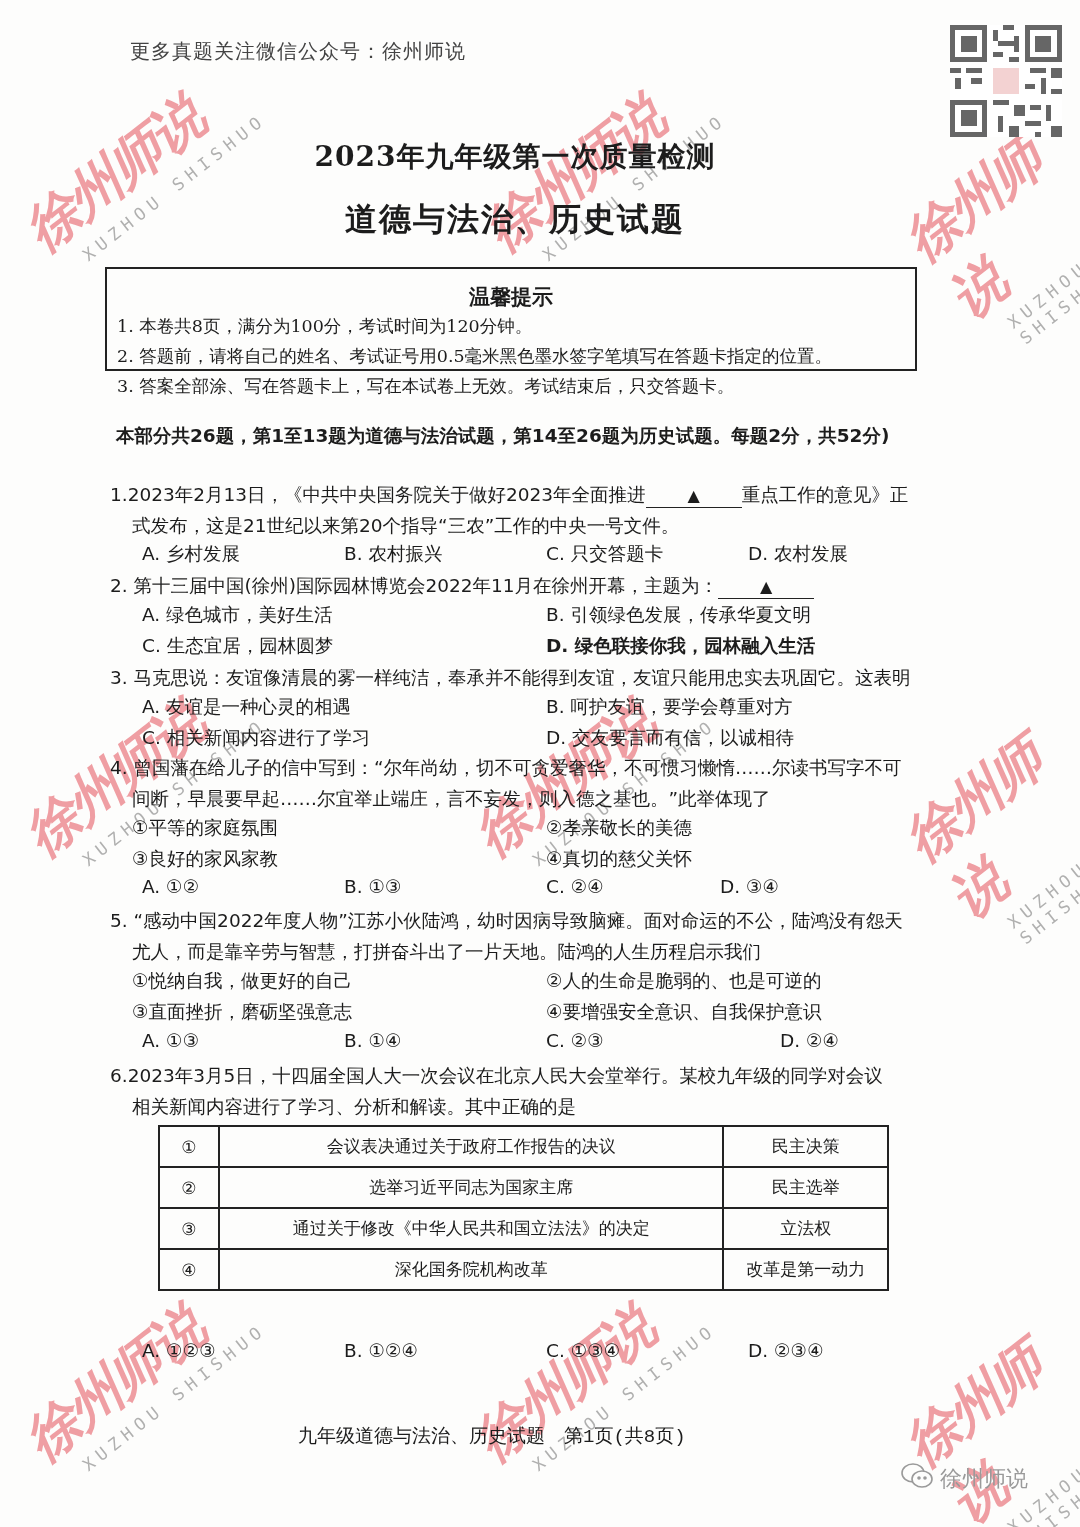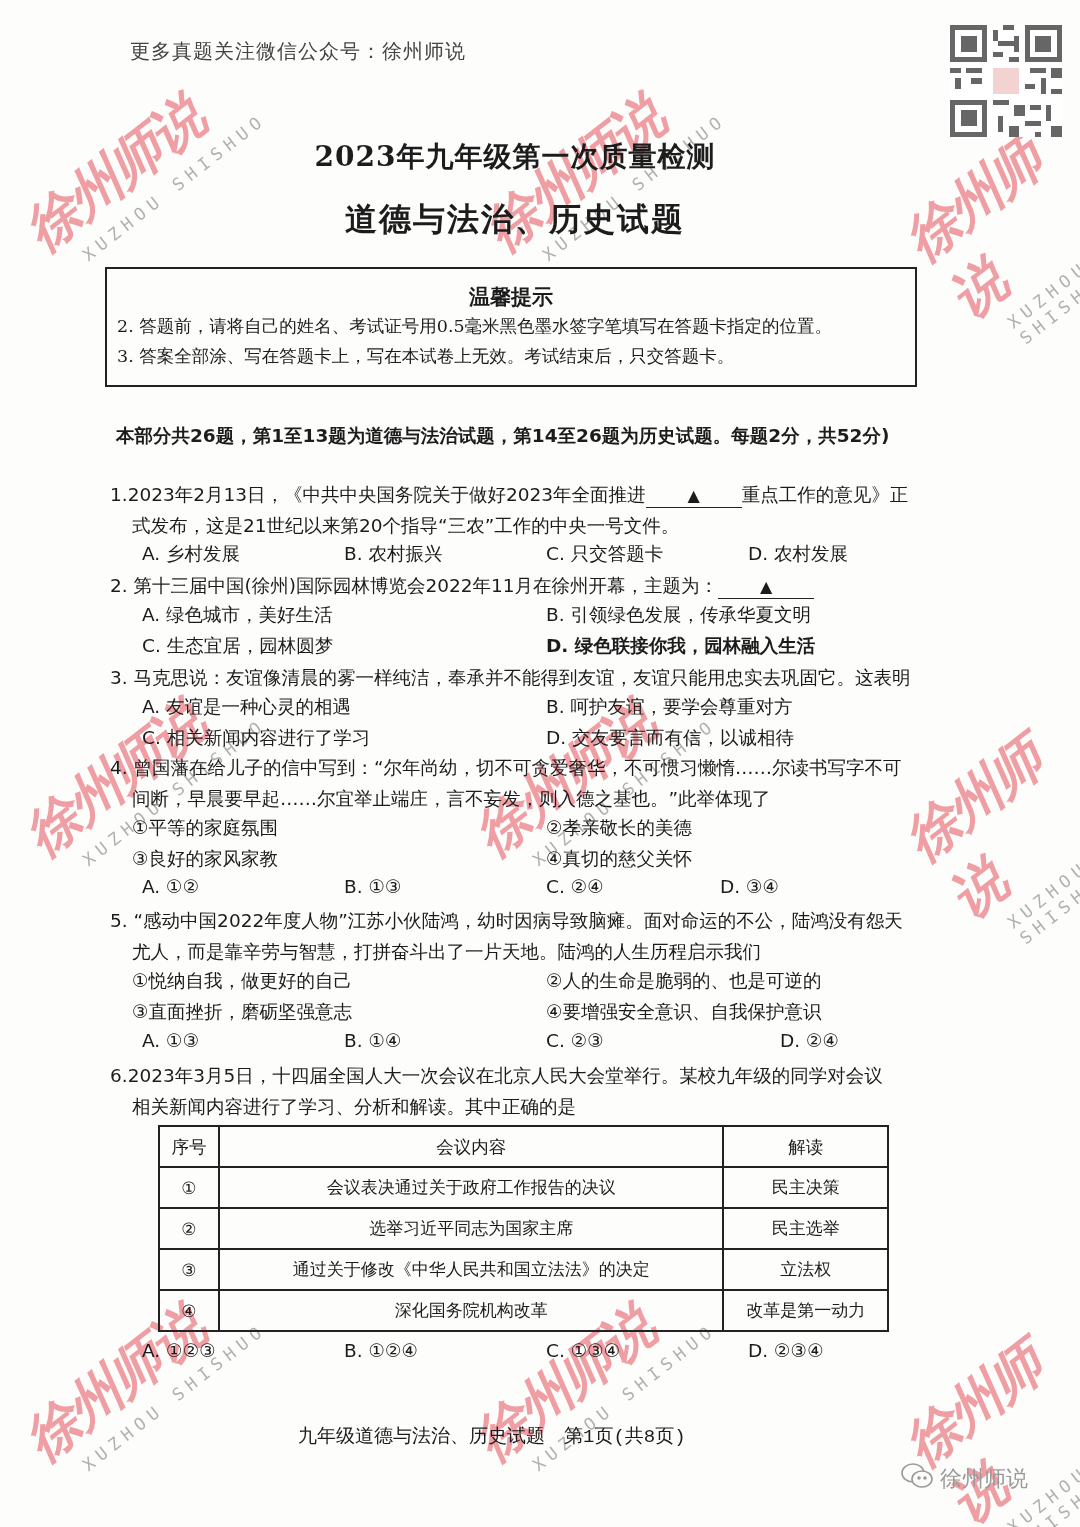--- a/index.html
+++ b/index.html
@@ -7,21 +7,21 @@
     width:1080px; height:1527px; position:relative; overflow:hidden;
     background:#fdfdfc; color:#1c1c1c;
     font-family:"DejaVu Serif","Liberation Serif",serif;
   }
   .abs { position:absolute; }
   .header-note { left:130px; top:38px; font-size:20px; color:#444; font-family:"DejaVu Sans","Liberation Sans",sans-serif; letter-spacing:1px; }
   .qr { left:950px; top:25px; width:112px; height:112px; background:#fff; }
   .qr svg { width:100%; height:100%; }
   .title-sub { left:0; width:1030px; top:138px; text-align:center; font-size:28px; font-weight:bold; letter-spacing:1px; }
   .title-main { left:0; width:1030px; top:198px; text-align:center; font-size:32px; font-weight:bold; letter-spacing:2px; }
-  .notice { left:105px; top:267px; width:812px; height:120px; border:2px solid #222; box-sizing:border-box; }
+  .notice { left:105px; top:267px; width:812px; height:104px; border:2px solid #222; box-sizing:border-box; }
   .notice-title { text-align:center; font-size:21px; font-weight:bold; margin-top:14px; font-family:"DejaVu Sans","Liberation Sans",sans-serif; }
   .notice-line { font-size:17.5px; margin-left:10px; line-height:30px; white-space:nowrap; }
   .section-head { left:88px; top:420px; font-size:18.5px; font-weight:bold; font-family:"DejaVu Sans","Liberation Sans",sans-serif; white-space:nowrap; line-height:31px; }
   .section-head .l2 { padding-left:28px; }
   .q { position:absolute; left:110px; font-size:18.5px; line-height:31px; white-space:nowrap; font-family:"DejaVu Sans","Liberation Sans",sans-serif; }
   .q .cont { padding-left:22px; }
   .blank { display:inline-block; width:96px; border-bottom:1.5px solid #222; text-align:center; line-height:22px; font-size:16px; }
   .opts { position:absolute; font-size:18.5px; font-family:"DejaVu Sans","Liberation Sans",sans-serif; white-space:nowrap; }
   .opt { position:absolute; }
   table.meeting { position:absolute; left:158px; top:1125px; width:731px; border-collapse:collapse; font-size:17px; }
@@ -118,20 +118,21 @@
     </g>
     <rect x="8" y="8" width="5" height="5" fill="#f3d2d2"></rect>
   </svg>
 </div>
 
 <div class="abs title-sub">2023年九年级第一次质量检测</div>
 <div class="abs title-main">道德与法治、历史试题</div>
 
 <div class="abs notice">
   <div class="notice-title">温馨提示</div>
+  <div class="notice-line">1. 本卷共8页，满分为100分，考试时间为120分钟。</div>
   <div class="notice-line">2. 答题前，请将自己的姓名、考试证号用0.5毫米黑色墨水签字笔填写在答题卡指定的位置。</div>
   <div class="notice-line">3. 答案全部涂、写在答题卡上，写在本试卷上无效。考试结束后，只交答题卡。</div>
 </div>
 
 <div class="abs section-head">
   <div class="l2">本部分共26题，第1至13题为道德与法治试题，第14至26题为历史试题。每题2分，共52分)</div>
 </div>
 
 <div class="q" style="top:479px;">
   <div><span>1.2023年2月13日，《中共中央国务院关于做好2023年全面推进</span><span class="blank">▲</span><span>重点工作的意见》正</span></div>
@@ -203,25 +204,20 @@
   <div class="cont">相关新闻内容进行了学习、分析和解读。其中正确的是</div>
 </div>
 
 <table class="meeting">
   <colgroup>
       <col style="width:60px">
       <col style="width:506px">
       <col style="width:165px">
     </colgroup>
   <tbody>
-      <tr>
-    <th>序号</th>
-    <th>会议内容</th>
-    <th>解读</th>
-  </tr>
   <tr>
     <td>①</td>
     <td>会议表决通过关于政府工作报告的决议</td>
     <td>民主决策</td>
   </tr>
   <tr>
     <td>②</td>
     <td>选举习近平同志为国家主席</td>
     <td>民主选举</td>
   </tr>

